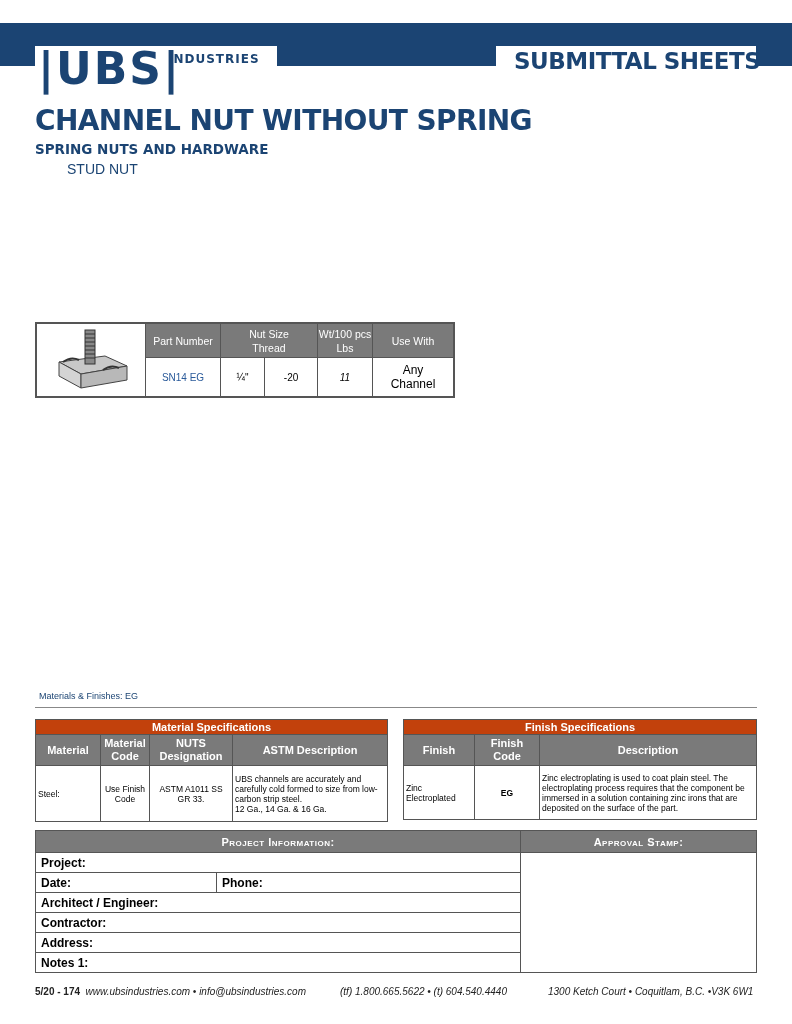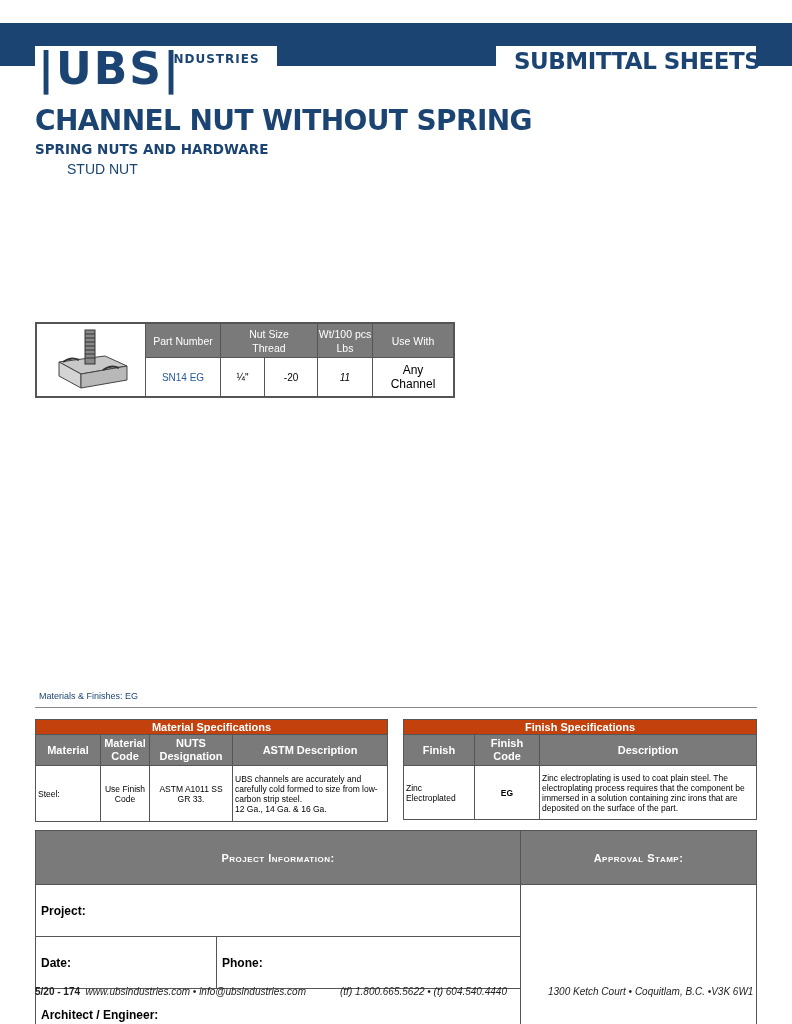--- a/index.html
+++ b/index.html
@@ -24,21 +24,21 @@
   .mf-label { position:absolute; left:39px; top:691px; font-size:9px; color:#1b4473; }
   .mf-rule { position:absolute; left:35px; top:707px; width:722px; height:1px; background:#888; }
 
   .spec { position:absolute; border:1px solid #555; }
   .spec td { border:1px solid #555; font-size:8.5px; padding:2px; vertical-align:middle; }
   .spec .title td { background:#c2410c; color:#fff; text-align:center; font-weight:bold; font-size:11px; height:14px; padding:0; }
   .spec .hd td { background:#7a7a7a; color:#fff; text-align:center; font-weight:bold; font-size:11px; line-height:13px; }
   .c { text-align:center; }
 
   .proj { position:absolute; left:35px; top:830px; width:722px; border:1.5px solid #555; }
-  .proj td { border:1px solid #555; font-size:12px; font-weight:bold; padding:16px 5px; height:19px; }
+  .proj td { border:1px solid #555; font-size:12px; font-weight:bold; padding:0 5px; height:19px; }
   .proj .hd td { background:#7a7a7a; color:#fff; text-align:center; height:21px; font-size:11px; font-variant:small-caps; letter-spacing:0.5px; }
 
   .footer { position:absolute; top:986px; font-size:10px; color:#222; font-style:italic; white-space:nowrap; }
   .footer b { font-style:normal; }
 </style>
 </head>
 <body>
 
 <div class="topbar"></div>
 <div class="logo-box"></div>

